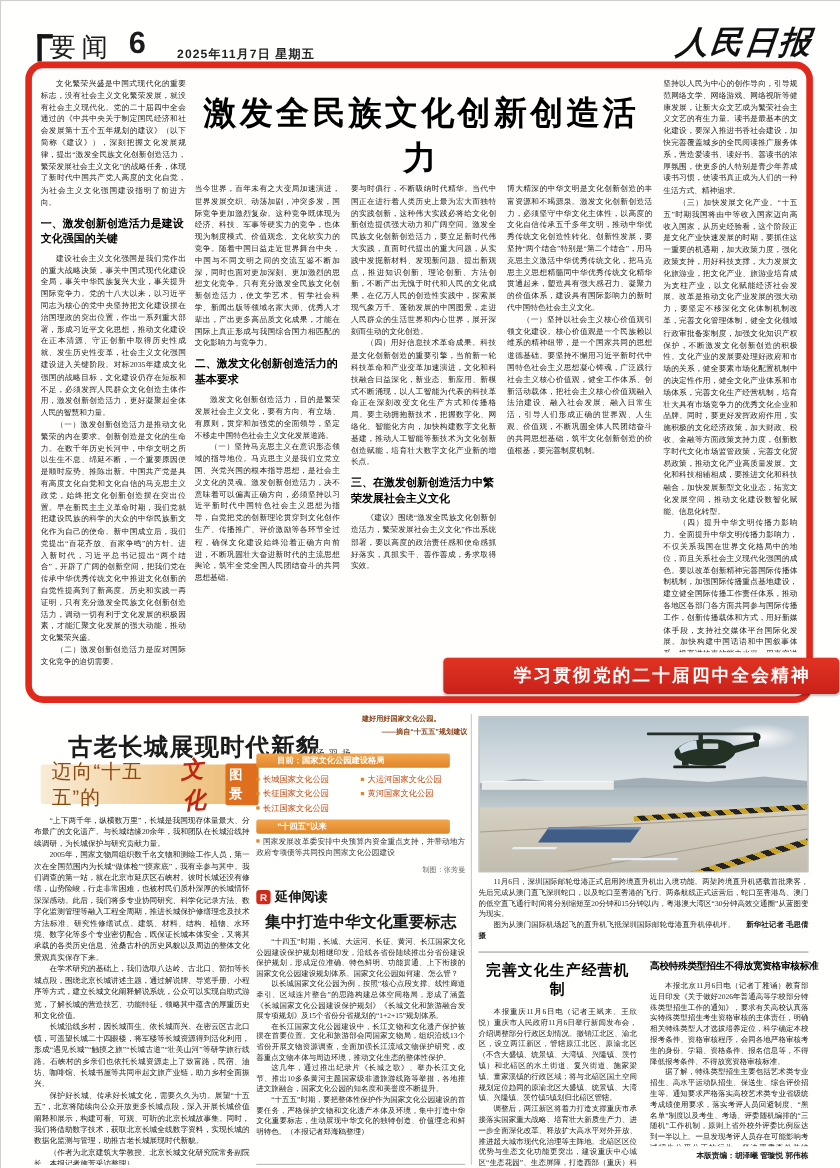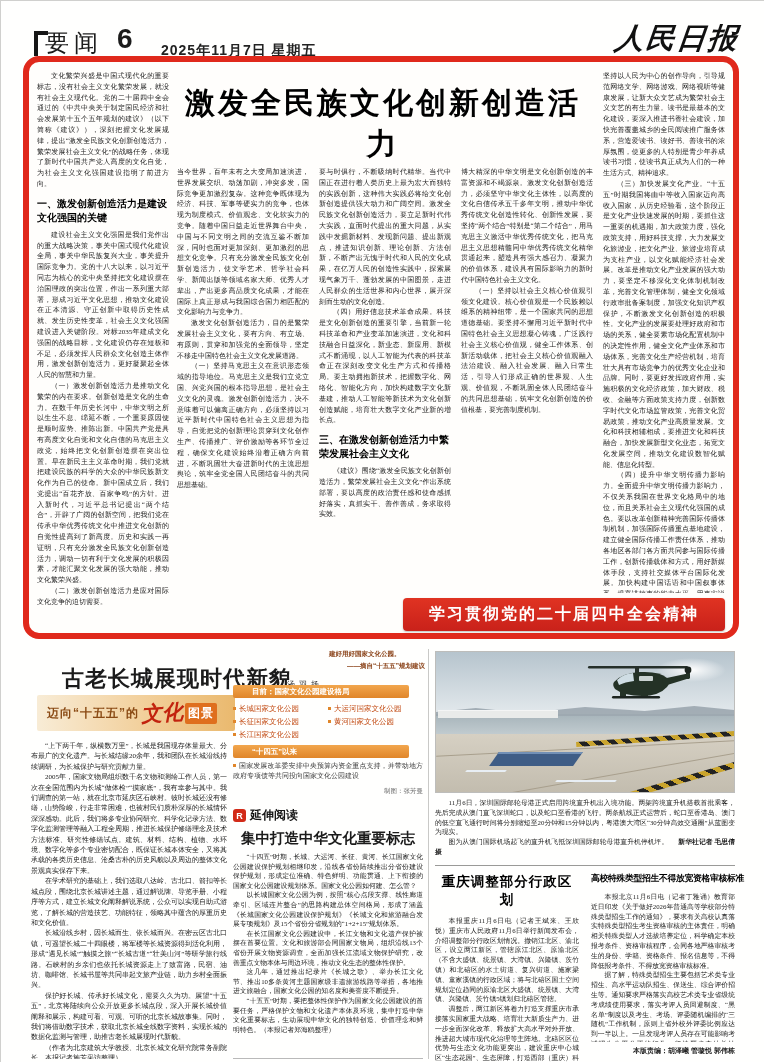--- a/index.html
+++ b/index.html
@@ -5,50 +5,50 @@
   html,body{margin:0;padding:0;background:#e9e9e7;}
   #canvas{position:relative;width:764px;height:1062px;background:#fffffe;margin:0 auto;
           overflow:hidden;border:1px solid #d0d0ce;font-family:"Liberation Sans",sans-serif;color:#1b1b1b;}
   .abs{position:absolute;}
 
   
   .kicker-bar{left:33px;top:30px;width:4px;height:25px;background:#161616;}
   .kicker-hook{left:33px;top:30px;width:14px;height:4px;background:#161616;}
   .section-title{left:44px;top:26px;font-size:24px;font-weight:400;letter-spacing:5px;}
   .page-num{left:116px;top:22px;font-size:28px;font-weight:700;}
-  .page-date{left:160px;top:41px;font-size:14px;font-weight:700;letter-spacing:1px;color:#222;}
+  .page-date{left:160px;top:41px;font-size:11px;font-weight:700;letter-spacing:1px;color:#222;}
   .masthead{right:26px;top:18px;font-family:"Liberation Serif",serif;font-style:italic;
             font-weight:900;font-size:29px;letter-spacing:2px;transform:skewX(-6deg);color:#111;}
 
   
   .red-box{left:22px;top:55px;width:716px;height:583px;border:6px solid #e0291c;border-radius:16px;
            box-sizing:border-box;background:#fffefc;}
   .col{position:absolute;font-family:"Liberation Serif",serif;font-size:7px;line-height:10.8px;
        text-align:justify;color:#1c1c1c;overflow:hidden;}
   .col p{margin:0;text-indent:2em;}
   .col p.noind{text-indent:0;}
   .colhead{font-family:"Liberation Sans",sans-serif;font-weight:700;font-size:10px;line-height:14px;
            text-align:left;text-indent:0;margin:7px 0 5px;color:#000;}
   .main-title{left:176px;top:82px;width:412px;text-align:center;font-size:30px;font-weight:900;
               letter-spacing:3px;color:#000;}
   .main-author{left:176px;top:128px;width:412px;text-align:center;font-size:10px;font-weight:700;
                font-family:"Liberation Serif",serif;letter-spacing:6px;color:#222;}
   .study-banner{left:402px;top:597px;width:322px;height:33px;background:linear-gradient(#e03322,#c9211a);
                 border-radius:4px;display:flex;align-items:center;justify-content:center;
-                color:#fff;font-size:16px;font-weight:900;letter-spacing:2px;box-shadow:0 1px 2px rgba(0,0,0,.25);}
+                color:#fff;font-size:16px;font-weight:900;letter-spacing:2px;box-shadow:0 1px 2px rgba(0,0,0,.25);padding-left:38px;}
 
   
   .wall-title{left:30px;top:644px;width:292px;text-align:center;font-size:22px;font-weight:900;letter-spacing:1px;margin-top:19px;}
   .wall-author{left:30px;top:678px;width:292px;text-align:right;font-size:8px;letter-spacing:4px;color:#333;}
   .quote-box{left:328px;top:648px;width:96px;font-size:6.5px;line-height:10px;color:#8a4218;
              font-weight:700;text-align:left;}
   .quote-box .src{display:block;text-align:right;margin-top:2px;}
   .badge{left:36px;top:694px;width:198px;height:36px;background:linear-gradient(90deg,#f8ecd6,#f2cf9a 55%,#eab96e);
          display:flex;align-items:center;padding-left:10px;box-sizing:border-box;border-radius:2px;}
-  .badge .pre{font-size:12px;font-weight:700;color:#8a4a14;letter-spacing:1px;}
+  .badge .pre{font-size:18px;font-weight:400;color:#8a4a14;letter-spacing:1px;}
   .badge .hl{font-family:"Liberation Serif",serif;font-style:italic;font-weight:900;font-size:21px;
              color:#c2230e;margin:0 2px;transform:rotate(-4deg);}
   .badge .suf{font-size:12px;font-weight:900;color:#fff;background:#df6f1e;border-radius:2px;
               padding:2px 3px;letter-spacing:1px;}
   .wall-body{left:30px;top:740px;width:196px;height:318px;}
   .wall-body{font-family:"Liberation Serif",serif;font-size:7px;line-height:10.4px;text-align:justify;overflow:hidden;}
   .wall-body p{margin:0;text-indent:2em;}
 
   
   .bar-orange{width:176px;height:13px;background:linear-gradient(#f2a64d,#e0862a);color:#fff;
@@ -124,20 +124,21 @@
   <div class="col" style="left:36px;top:70px;width:132px;height:560px;">
     <p>文化繁荣兴盛是中国式现代化的重要标志，没有社会主义文化繁荣发展，就没有社会主义现代化。党的二十届四中全会通过的《中共中央关于制定国民经济和社会发展第十五个五年规划的建议》（以下简称《建议》），深刻把握文化发展规律，提出“激发全民族文化创新创造活力，繁荣发展社会主义文化”的战略任务，体现了新时代中国共产党人高度的文化自觉，为社会主义文化强国建设指明了前进方向。</p>
     <div class="colhead">一、激发创新创造活力是建设文化强国的关键</div>
     <p>建设社会主义文化强国是我们党作出的重大战略决策，事关中国式现代化建设全局，事关中华民族复兴大业，事关提升国际竞争力。党的十八大以来，以习近平同志为核心的党中央坚持把文化建设摆在治国理政的突出位置，作出一系列重大部署，形成习近平文化思想，推动文化建设在正本清源、守正创新中取得历史性成就、发生历史性变革，社会主义文化强国建设进入关键阶段。对标2035年建成文化强国的战略目标，文化建设仍存在短板和不足，必须发挥人民群众文化创造主体作用，激发创新创造活力，更好凝聚起全体人民的智慧和力量。</p>
     <p>（一）激发创新创造活力是推动文化繁荣的内在要求。创新创造是文化的生命力。在数千年历史长河中，中华文明之所以生生不息、绵延不断，一个重要原因便是顺时应势、推陈出新。中国共产党是具有高度文化自觉和文化自信的马克思主义政党，始终把文化创新创造摆在突出位置。早在新民主主义革命时期，我们党就把建设民族的科学的大众的中华民族新文化作为自己的使命。新中国成立后，我们党提出“百花齐放、百家争鸣”的方针。进入新时代，习近平总书记提出“两个结合”，开辟了广阔的创新空间，把我们党在传承中华优秀传统文化中推进文化创新的自觉性提高到了新高度。历史和实践一再证明，只有充分激发全民族文化创新创造活力，调动一切有利于文化发展的积极因素，才能汇聚文化发展的强大动能，推动文化繁荣兴盛。</p>
     <p>（二）激发创新创造活力是应对国际文化竞争的迫切需要。</p>
   </div>
 
   <div class="col" style="left:176px;top:166px;width:132px;height:462px;">
     <p class="noind">当今世界，百年未有之大变局加速演进，世界发展交织、动荡加剧，冲突多发，国际竞争更加激烈复杂。这种竞争既体现为经济、科技、军事等硬实力的竞争，也体现为制度模式、价值观念、文化软实力的竞争。随着中国日益走近世界舞台中央，中国与不同文明之间的交流互鉴不断加深，同时也面对更加深刻、更加激烈的思想文化竞争。只有充分激发全民族文化创新创造活力，使文学艺术、哲学社会科学、新闻出版等领域名家大师、优秀人才辈出，产出更多高品质文化成果，才能在国际上真正形成与我国综合国力相匹配的文化影响力与竞争力。</p>
+    <div class="colhead">二、激发文化创新创造活力的基本要求</div>
     <p>激发文化创新创造活力，目的是繁荣发展社会主义文化，要有方向、有立场、有原则，贯穿和加强党的全面领导，坚定不移走中国特色社会主义文化发展道路。</p>
     <p>（一）坚持马克思主义在意识形态领域的指导地位。马克思主义是我们立党立国、兴党兴国的根本指导思想，是社会主义文化的灵魂。激发创新创造活力，决不意味着可以偏离正确方向，必须坚持以习近平新时代中国特色社会主义思想为指导，自觉把党的创新理论贯穿到文化创作生产、传播推广、评价激励等各环节全过程，确保文化建设始终沿着正确方向前进，不断巩固壮大奋进新时代的主流思想舆论，筑牢全党全国人民团结奋斗的共同思想基础。</p>
   </div>
 
   <div class="col" style="left:318px;top:166px;width:132px;height:462px;">
     <p class="noind">要与时俱行，不断吸纳时代精华。当代中国正在进行着人类历史上最为宏大而独特的实践创新，这种伟大实践必将给文化创新创造提供强大动力和广阔空间。激发全民族文化创新创造活力，要立足新时代伟大实践，直面时代提出的重大问题，从实践中发掘新材料、发现新问题、提出新观点，推进知识创新、理论创新、方法创新，不断产出无愧于时代和人民的文化成果，在亿万人民的创造性实践中，探索展现气象万千、蓬勃发展的中国图景，走进人民群众的生活世界和内心世界，展开深刻而生动的文化创造。</p>
     <p>（四）用好信息技术革命成果。科技是文化创新创造的重要引擎，当前新一轮科技革命和产业变革加速演进，文化和科技融合日益深化，新业态、新应用、新模式不断涌现，以人工智能为代表的科技革命正在深刻改变文化生产方式和传播格局。要主动拥抱新技术，把握数字化、网络化、智能化方向，加快构建数字文化新基建，推动人工智能等新技术为文化创新创造赋能，培育壮大数字文化产业新的增长点。</p>
     <div class="colhead">三、在激发创新创造活力中繁荣发展社会主义文化</div>
     <p>《建议》围绕“激发全民族文化创新创造活力，繁荣发展社会主义文化”作出系统部署，要以高度的政治责任感和使命感抓好落实，真抓实干、善作善成，务求取得实效。</p>
   </div>
@@ -241,21 +242,21 @@
       <rect x="55" y="16" width="14" height="5" rx="1" fill="#e8eef0" opacity="0.85"></rect>
     </svg>
   </div>
 
   <div class="abs photo-caption">
     <p>11月6日，深圳国际邮轮母港正式启用跨境直升机出入境功能。两架跨境直升机搭载首批乘客，先后完成从澳门直飞深圳蛇口，以及蛇口至香港的飞行。两条航线正式运营后，蛇口至香港岛、澳门的低空直飞通行时间将分别缩短至20分钟和15分钟以内，粤港澳大湾区“30分钟高效交通圈”从蓝图变为现实。</p>
     <p><span>图为从澳门国际机场起飞的直升机飞抵深圳国际邮轮母港直升机停机坪。</span><span class="photo-credit">新华社记者 毛思倩摄</span></p>
   </div>
 
   <div class="brief" style="left:434px;top:872px;">
-    <div class="brief-title bt-left">重庆调整部分行政区划</div>
+    <div class="brief-title bt-left">完善文化生产经营机制</div>
     <div class="brief-body">
       <p>本报重庆11月6日电（记者王斌来、王欣悦）重庆市人民政府11月6日举行新闻发布会，介绍调整部分行政区划情况。撤销江北区、渝北区，设立两江新区，管辖原江北区、原渝北区（不含大盛镇、统景镇、大湾镇、兴隆镇、茨竹镇）和北碚区的水土街道、复兴街道、施家梁镇、童家溪镇的行政区域；将与北碚区国土空间规划定位趋同的原渝北区大盛镇、统景镇、大湾镇、兴隆镇、茨竹镇5镇划归北碚区管辖。</p>
       <p>调整后，两江新区将着力打造支撑重庆市承接落实国家重大战略、培育壮大新质生产力、进一步全面深化改革、释放扩大高水平对外开放、推进超大城市现代化治理等主阵地。北碚区区位优势与生态文化功能更突出，建设重庆中心城区“生态花园”、生态屏障，打造西部（重庆）科学城北向拓展的战略支撑和功能互补区。</p>
     </div>
   </div>
 
   <div class="brief" style="left:590px;top:872px;">
     <div class="brief-title bt-right">高校特殊类型招生不得放宽资格审核标准</div>
     <div class="brief-body" style="height:150px;">
       <p>本报北京11月6日电（记者丁雅诵）教育部近日印发《关于做好2026年普通高等学校部分特殊类型招生工作的通知》，要求有关高校认真落实特殊类型招生考生资格审核的主体责任，明确相关特殊类型人才选拔培养定位，科学确定本校报考条件、资格审核程序，会同各地严格审核考生的身份、学籍、资格条件、报名信息等，不得降低报考条件、不得放宽资格审核标准。</p>

